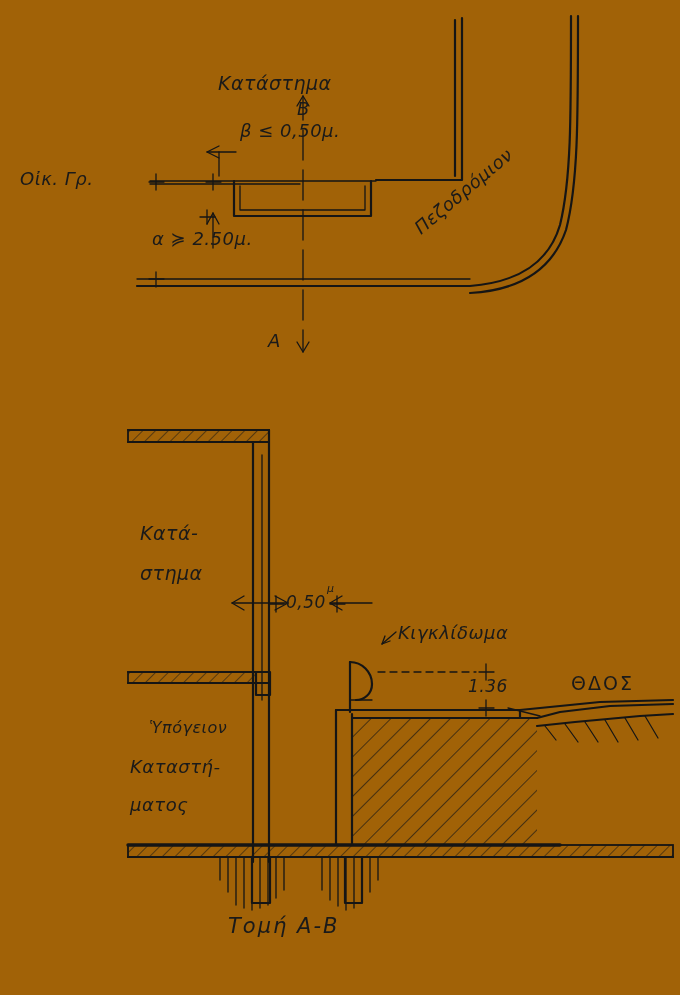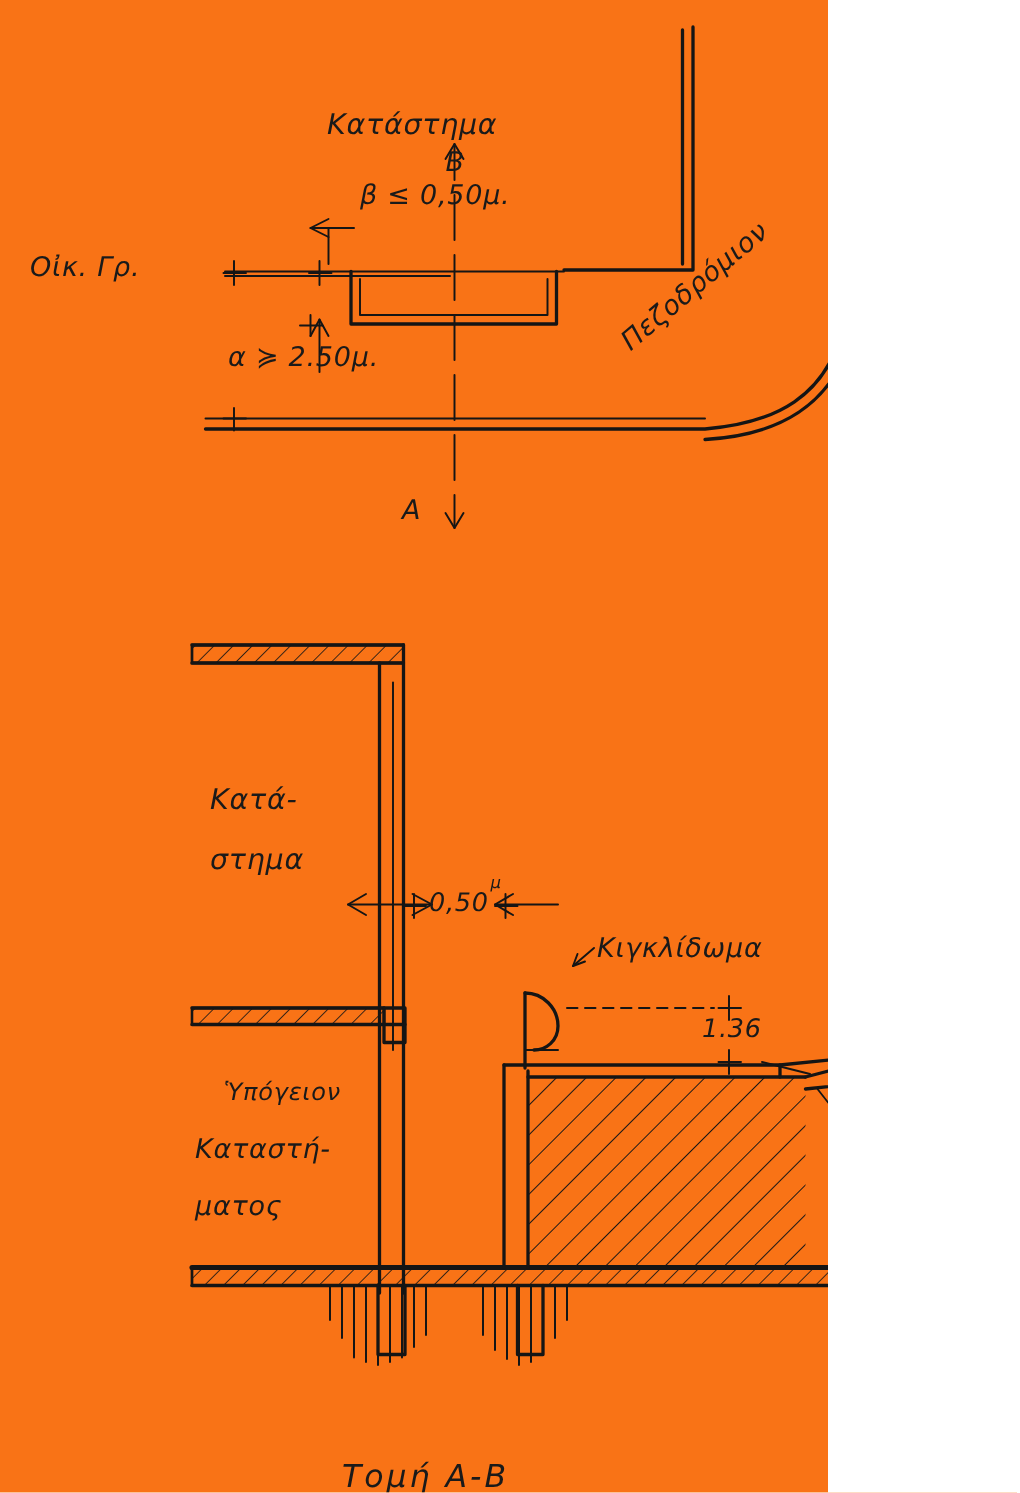--- a/index.html
+++ b/index.html
@@ -5,23 +5,23 @@
   html, body {
     margin: 0;
     padding: 0;
     background: #ffffff;
   }
   body {
     font-family: "DejaVu Sans", sans-serif;
   }
   #page {
     position: relative;
-    width: 552px;
+    width: 680px;
     height: 995px;
-    background: #f97316;
+    background: #a16207;
     overflow: hidden;
   }
   .lbl {
     position: absolute;
     color: #1a1a1a;
     font-family: "DejaVu Sans", sans-serif;
     font-style: italic;
     white-space: nowrap;
     letter-spacing: 0.5px;
   }
@@ -185,15 +185,15 @@
 
   <div class="lbl" style="left:286px; top:592px; font-size:17px;">0,50</div>
   <div class="lbl" style="left:327px; top:582px; font-size:11px;">μ</div>
 
   <div class="lbl" style="left:398px; top:622px; font-size:18px;">Κιγκλίδωμα</div>
 
   <div class="lbl" style="left:468px; top:676px; font-size:17px;">1.36</div>
 
   <div class="lbl plain" style="left:543px; top:672px; font-size:19px; letter-spacing:2px;">ΘΔΟΣ</div>
 
-  <div class="lbl" style="left:228px; top:972px; font-size:21px; letter-spacing:2px;text-align:right;">Τομή  Α-Β</div>
+  <div class="lbl" style="left:228px; top:914px; font-size:21px; letter-spacing:2px;text-align:right;">Τομή  Α-Β</div>
 
 </div>
 
 </body></html>

